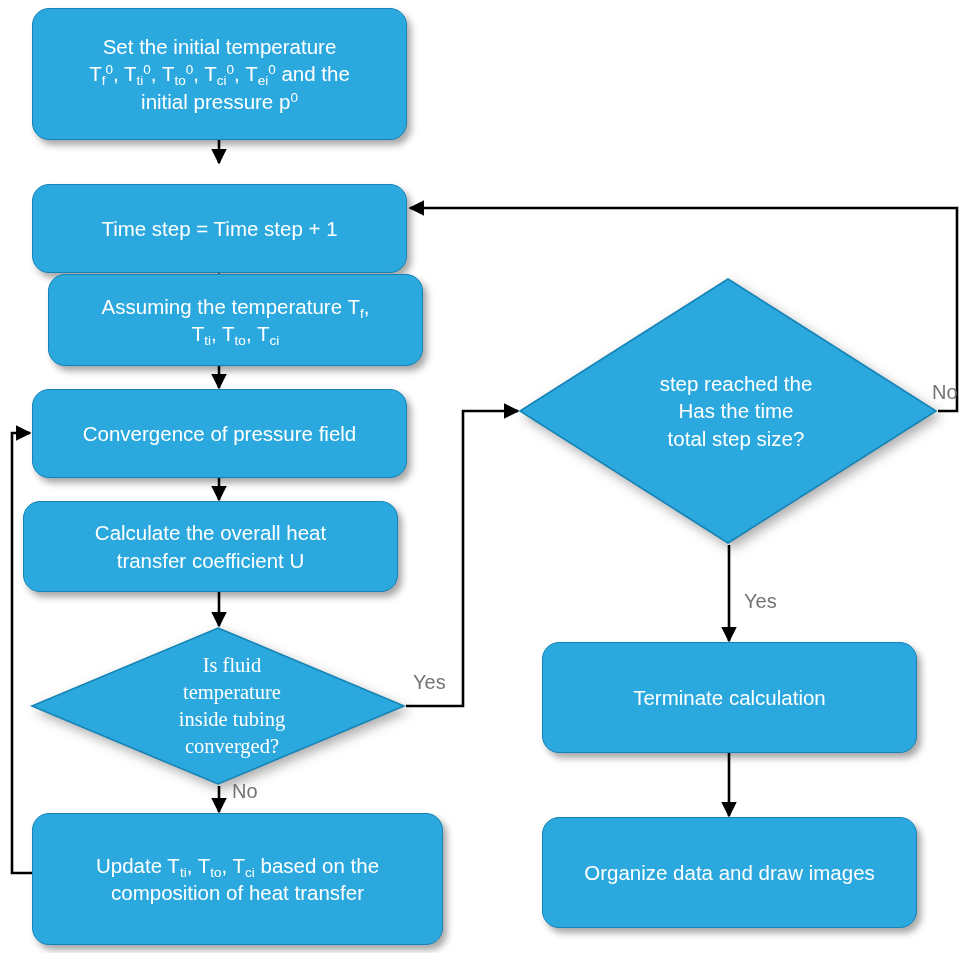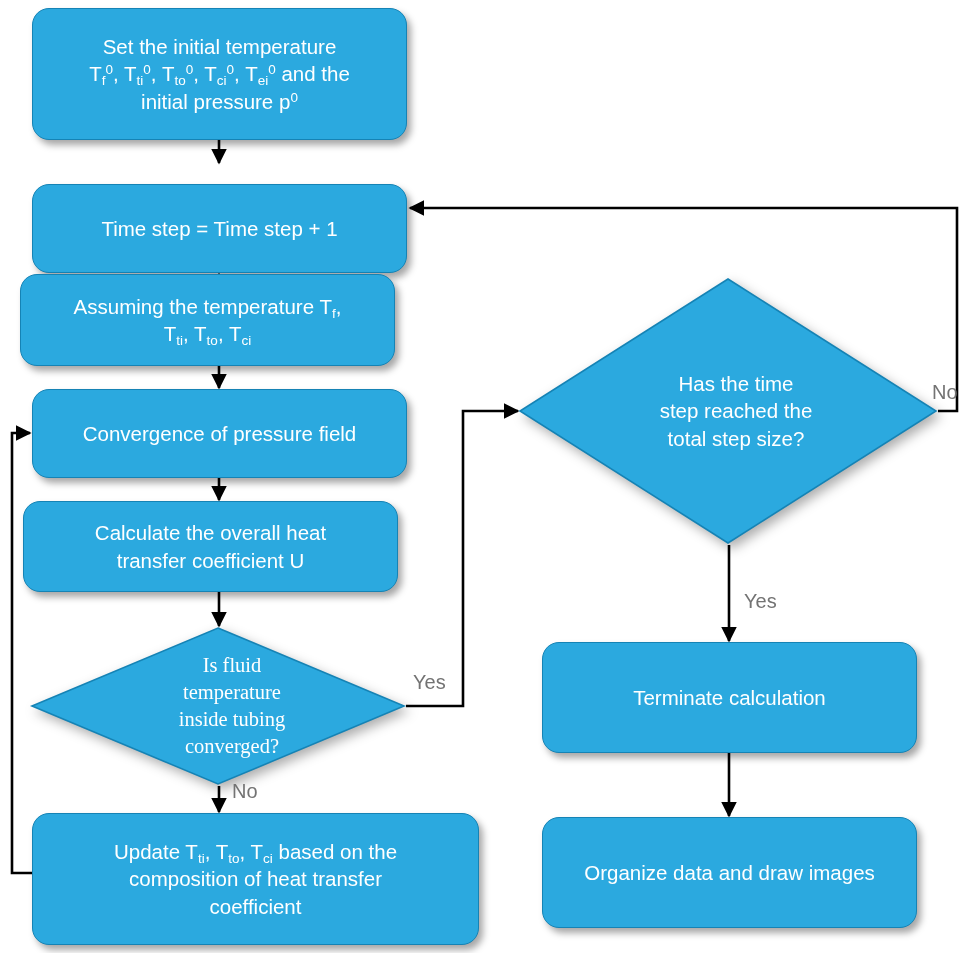--- a/index.html
+++ b/index.html
@@ -144,21 +144,21 @@
         <span>initial pressure</span>
         <span>p</span><sup>0</sup>
       </div>
     </div>
   </div>
 
   <div class="node process" style="left:32px; top:164px; width:375px; height:89px;margin-top:20px;">
     <div>Time step = Time step + 1</div>
   </div>
 
-  <div class="node process" style="left:20px; top:274px; width:375px; height:92px;">
+  <div class="node process" style="left:48px; top:274px; width:375px; height:92px;">
     <div>
       <div class="nowrap">
         <span>Assuming the temperature</span>
         <span>T</span><sub>f</sub><span>,</span>
       </div>
       <div class="nowrap">
         <span>T</span><sub>ti</sub><span>,</span>
         <span>T</span><sub>to</sub><span>,</span>
         <span>T</span><sub>ci</sub>
       </div>
@@ -183,42 +183,41 @@
     <div class="decision-label">
       <div class="inner" style="transform: translateX(14px);">
         <div>Is fluid</div>
         <div>temperature</div>
         <div>inside tubing</div>
         <div>converged?</div>
       </div>
     </div>
   </div>
 
-  <div class="node process" style="left:32px; top:813px; width:447px; height:132px;">
+  <div class="node process" style="left:32px; top:813px; width:411px; height:132px;">
     <div>
       <div class="nowrap">
         <span>Update</span>
         <span>T</span><sub>ti</sub><span>,</span>
         <span>T</span><sub>to</sub><span>,</span>
         <span>T</span><sub>ci</sub>
         <span>based on the</span>
       </div>
       <div>composition of heat transfer</div>
-      <div>coefficient</div>
     </div>
   </div>
 
   <div class="decision-wrap" style="left:518px; top:277px; width:420px; height:268px;">
     <svg width="420" height="268" viewBox="0 0 420 268">
       <polygon points="210,2 418,134 210,266 2,134" fill="#2BA9DF" stroke="#1583B5" stroke-width="1.6" style="filter: drop-shadow(4px 5px 6px rgba(0,0,0,0.32));"></polygon>
     </svg>
     <div class="decision-label">
       <div class="inner" style="transform: translateX(8px);">
+        <div>step reached the</div>
         <div>Has the time</div>
-        <div>step reached the</div>
         <div>total step size?</div>
       </div>
     </div>
   </div>
 
   <div class="node process" style="left:542px; top:642px; width:375px; height:111px;">
     <div>Terminate calculation</div>
   </div>
 
   <div class="node process" style="left:542px; top:817px; width:375px; height:111px;">

